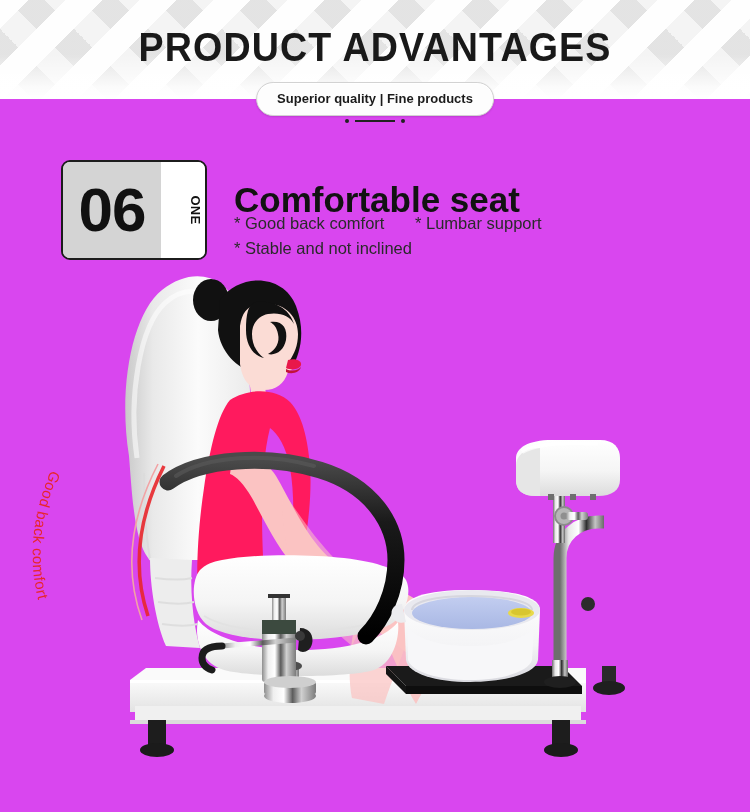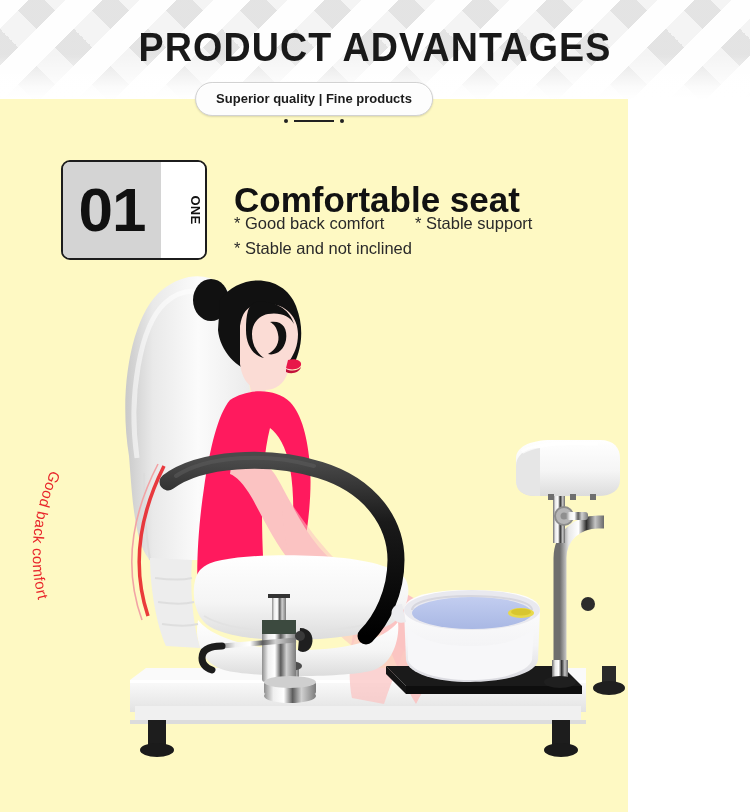--- a/index.html
+++ b/index.html
@@ -2,21 +2,21 @@
 <html><head>
 <meta charset="utf-8">
 <style>
   * { box-sizing: border-box; margin: 0; padding: 0; }
   html, body {
     width: 750px; height: 812px;
     background: #ffffff;
     font-family: "Liberation Sans", sans-serif;
     overflow: hidden;
   }
-  #page { position: relative; width: 628px; height: 812px; background: #fef9c3; }
+  #page { position: relative; width: 750px; height: 812px; background: #d946ef; }
 
   
   .header {
     position: absolute; left: 0; top: 0; width: 750px; height: 99px;
     background-color: #f4f4f4;
     background-image:
       linear-gradient(135deg, rgba(255,255,255,.95) 25%, transparent 25%, transparent 50%, rgba(255,255,255,.95) 50%, rgba(255,255,255,.95) 75%, transparent 75%, transparent),
       linear-gradient(45deg, rgba(214,214,214,.55) 25%, transparent 25%, transparent 50%, rgba(214,214,214,.55) 50%, rgba(214,214,214,.55) 75%, transparent 75%, transparent);
     background-size: 74px 74px, 74px 74px;
     background-position: 0 -8px, 0 -8px;
@@ -108,34 +108,34 @@
 
   <div class="subtitle-pill">Superior quality | Fine products</div>
 
   <div class="divider">
     <span class="dot"></span>
     <span class="bar"></span>
     <span class="dot"></span>
   </div>
 
   <div class="badge">
-    <div class="badge-num">01</div>
+    <div class="badge-num">06</div>
     <div class="badge-text">
       <div class="badge-text-inner">
         <span>ADVANTAGE</span><br>
         <span>ONE</span>
       </div>
     </div>
   </div>
 
   <div class="feature-title">Comfortable seat</div>
 
   <div class="bullets">
     <div>* Good back comfort</div>
-    <div>* Stable support</div>
+    <div>* Lumbar support</div>
     <div>* Stable and not inclined</div>
   </div>
 
   <div class="scene">
     <svg class="photo-svg" width="750" height="544" viewBox="0 0 750 544">
       <defs>
         <linearGradient id="chairG" x1="0" y1="0" x2="1" y2="0">
           <stop offset="0%" stop-color="#c9c9c9"></stop>
           <stop offset="22%" stop-color="#e9e9e9"></stop>
           <stop offset="58%" stop-color="#fbfbfb"></stop>

